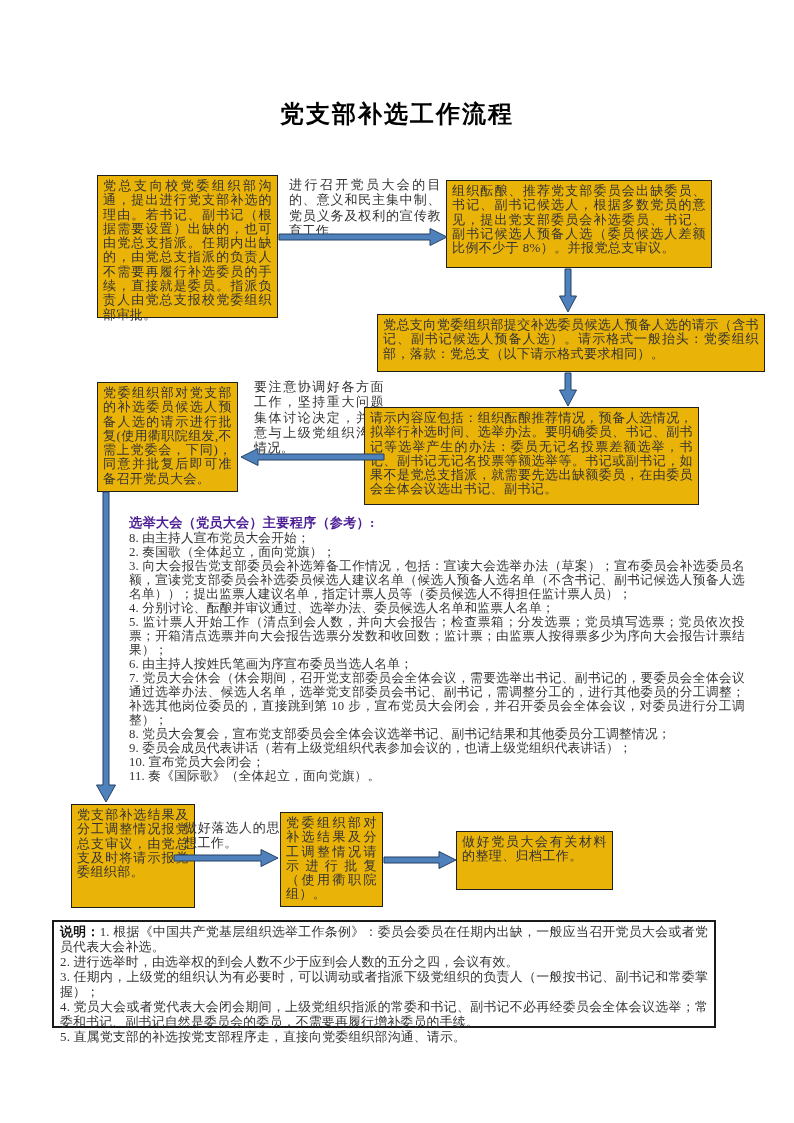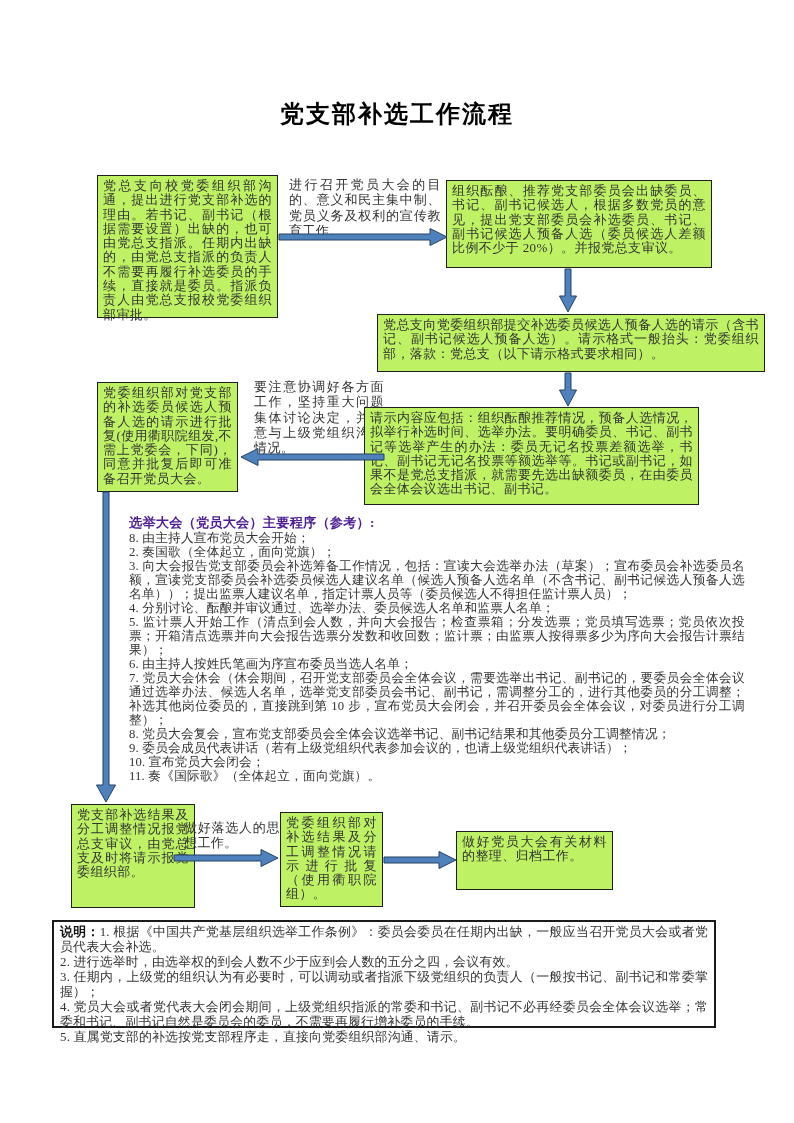--- a/index.html
+++ b/index.html
@@ -1,20 +1,20 @@
 <!DOCTYPE html>
 <html><head>
 <meta charset="utf-8">
 <style>
   html,body{margin:0;padding:0;background:#fff;}
   #page{position:relative;width:794px;height:1123px;background:#ffffff;overflow:hidden;
         font-family:"Liberation Serif","DejaVu Serif",serif;color:#333;}
   .title{position:absolute;left:0;top:98px;width:794px;text-align:center;
          font-size:24px;font-weight:bold;color:#000;letter-spacing:2px;}
-  .box{position:absolute;box-sizing:border-box;border:1.6px solid #1f1f1f;background:#bef264;
+  .box{position:absolute;box-sizing:border-box;border:1.6px solid #1f1f1f;background:#eab308;
        padding:3px 5px;font-size:13px;line-height:1.1;text-align:justify;color:#333;letter-spacing:0.4px;}
   .float-label{position:absolute;font-size:13px;line-height:1.18;text-align:justify;
                color:#333;letter-spacing:0.4px;}
   .procedure{position:absolute;left:129px;top:516px;width:616px;font-size:12.7px;
              line-height:14px;color:#333;text-align:justify;letter-spacing:0.2px;}
   .procedure .heading{font-weight:bold;font-size:13.2px;color:#4c1d95;margin-bottom:1px;}
   .notes{position:absolute;left:52px;top:920px;width:664px;height:108px;box-sizing:border-box;
          border:2px solid #1a1a1a;padding:3px 6px;font-size:12.9px;line-height:15px;
          color:#333;text-align:justify;letter-spacing:0.2px;}
   .notes .prefix{font-weight:bold;color:#111;}
@@ -25,21 +25,21 @@
 <body>
 
 <div id="page">
 
   <div class="title">党支部补选工作流程</div>
 
   <div class="box" style="left:97px;top:175px;width:181px;height:143px;">党总支向校党委组织部沟通，提出进行党支部补选的理由。若书记、副书记（根据需要设置）出缺的，也可由党总支指派。任期内出缺的，由党总支指派的负责人不需要再履行补选委员的手续，直接就是委员。指派负责人由党总支报校党委组织部审批。</div>
 
   <div class="float-label" style="left:289px;top:177px;width:152px;">进行召开党员大会的目的、意义和民主集中制、党员义务及权利的宣传教育工作。</div>
 
-  <div class="box" style="left:446px;top:180px;width:266px;height:88px;">组织酝酿、推荐党支部委员会出缺委员、书记、副书记候选人，根据多数党员的意见，提出党支部委员会补选委员、书记、副书记候选人预备人选（委员候选人差额比例不少于 20%）。并报党总支审议。</div>
+  <div class="box" style="left:446px;top:180px;width:266px;height:88px;">组织酝酿、推荐党支部委员会出缺委员、书记、副书记候选人，根据多数党员的意见，提出党支部委员会补选委员、书记、副书记候选人预备人选（委员候选人差额比例不少于 8%）。并报党总支审议。</div>
 
   <div class="box" style="left:352px;top:314px;width:388px;height:58px;margin-left:25px;">党总支向党委组织部提交补选委员候选人预备人选的请示（含书记、副书记候选人预备人选）。请示格式一般抬头：党委组织部，落款：党总支（以下请示格式要求相同）。</div>
 
   <div class="box" style="left:97px;top:382px;width:141px;height:110px;">党委组织部对党支部的补选委员候选人预备人选的请示进行批复(使用衢职院组发,不需上党委会，下同)，同意并批复后即可准备召开党员大会。</div>
 
   <div class="float-label" style="left:254px;top:379px;width:130px;">要注意协调好各方面工作，坚持重大问题集体讨论决定，并注意与上级党组织沟通情况。</div>
 
   <div class="box" style="left:364px;top:407px;width:335px;height:98px;">请示内容应包括：组织酝酿推荐情况，预备人选情况，拟举行补选时间、选举办法。要明确委员、书记、副书记等选举产生的办法：委员无记名投票差额选举，书记、副书记无记名投票等额选举等。书记或副书记，如果不是党总支指派，就需要先选出缺额委员，在由委员会全体会议选出书记、副书记。</div>
 
   <div class="procedure">

